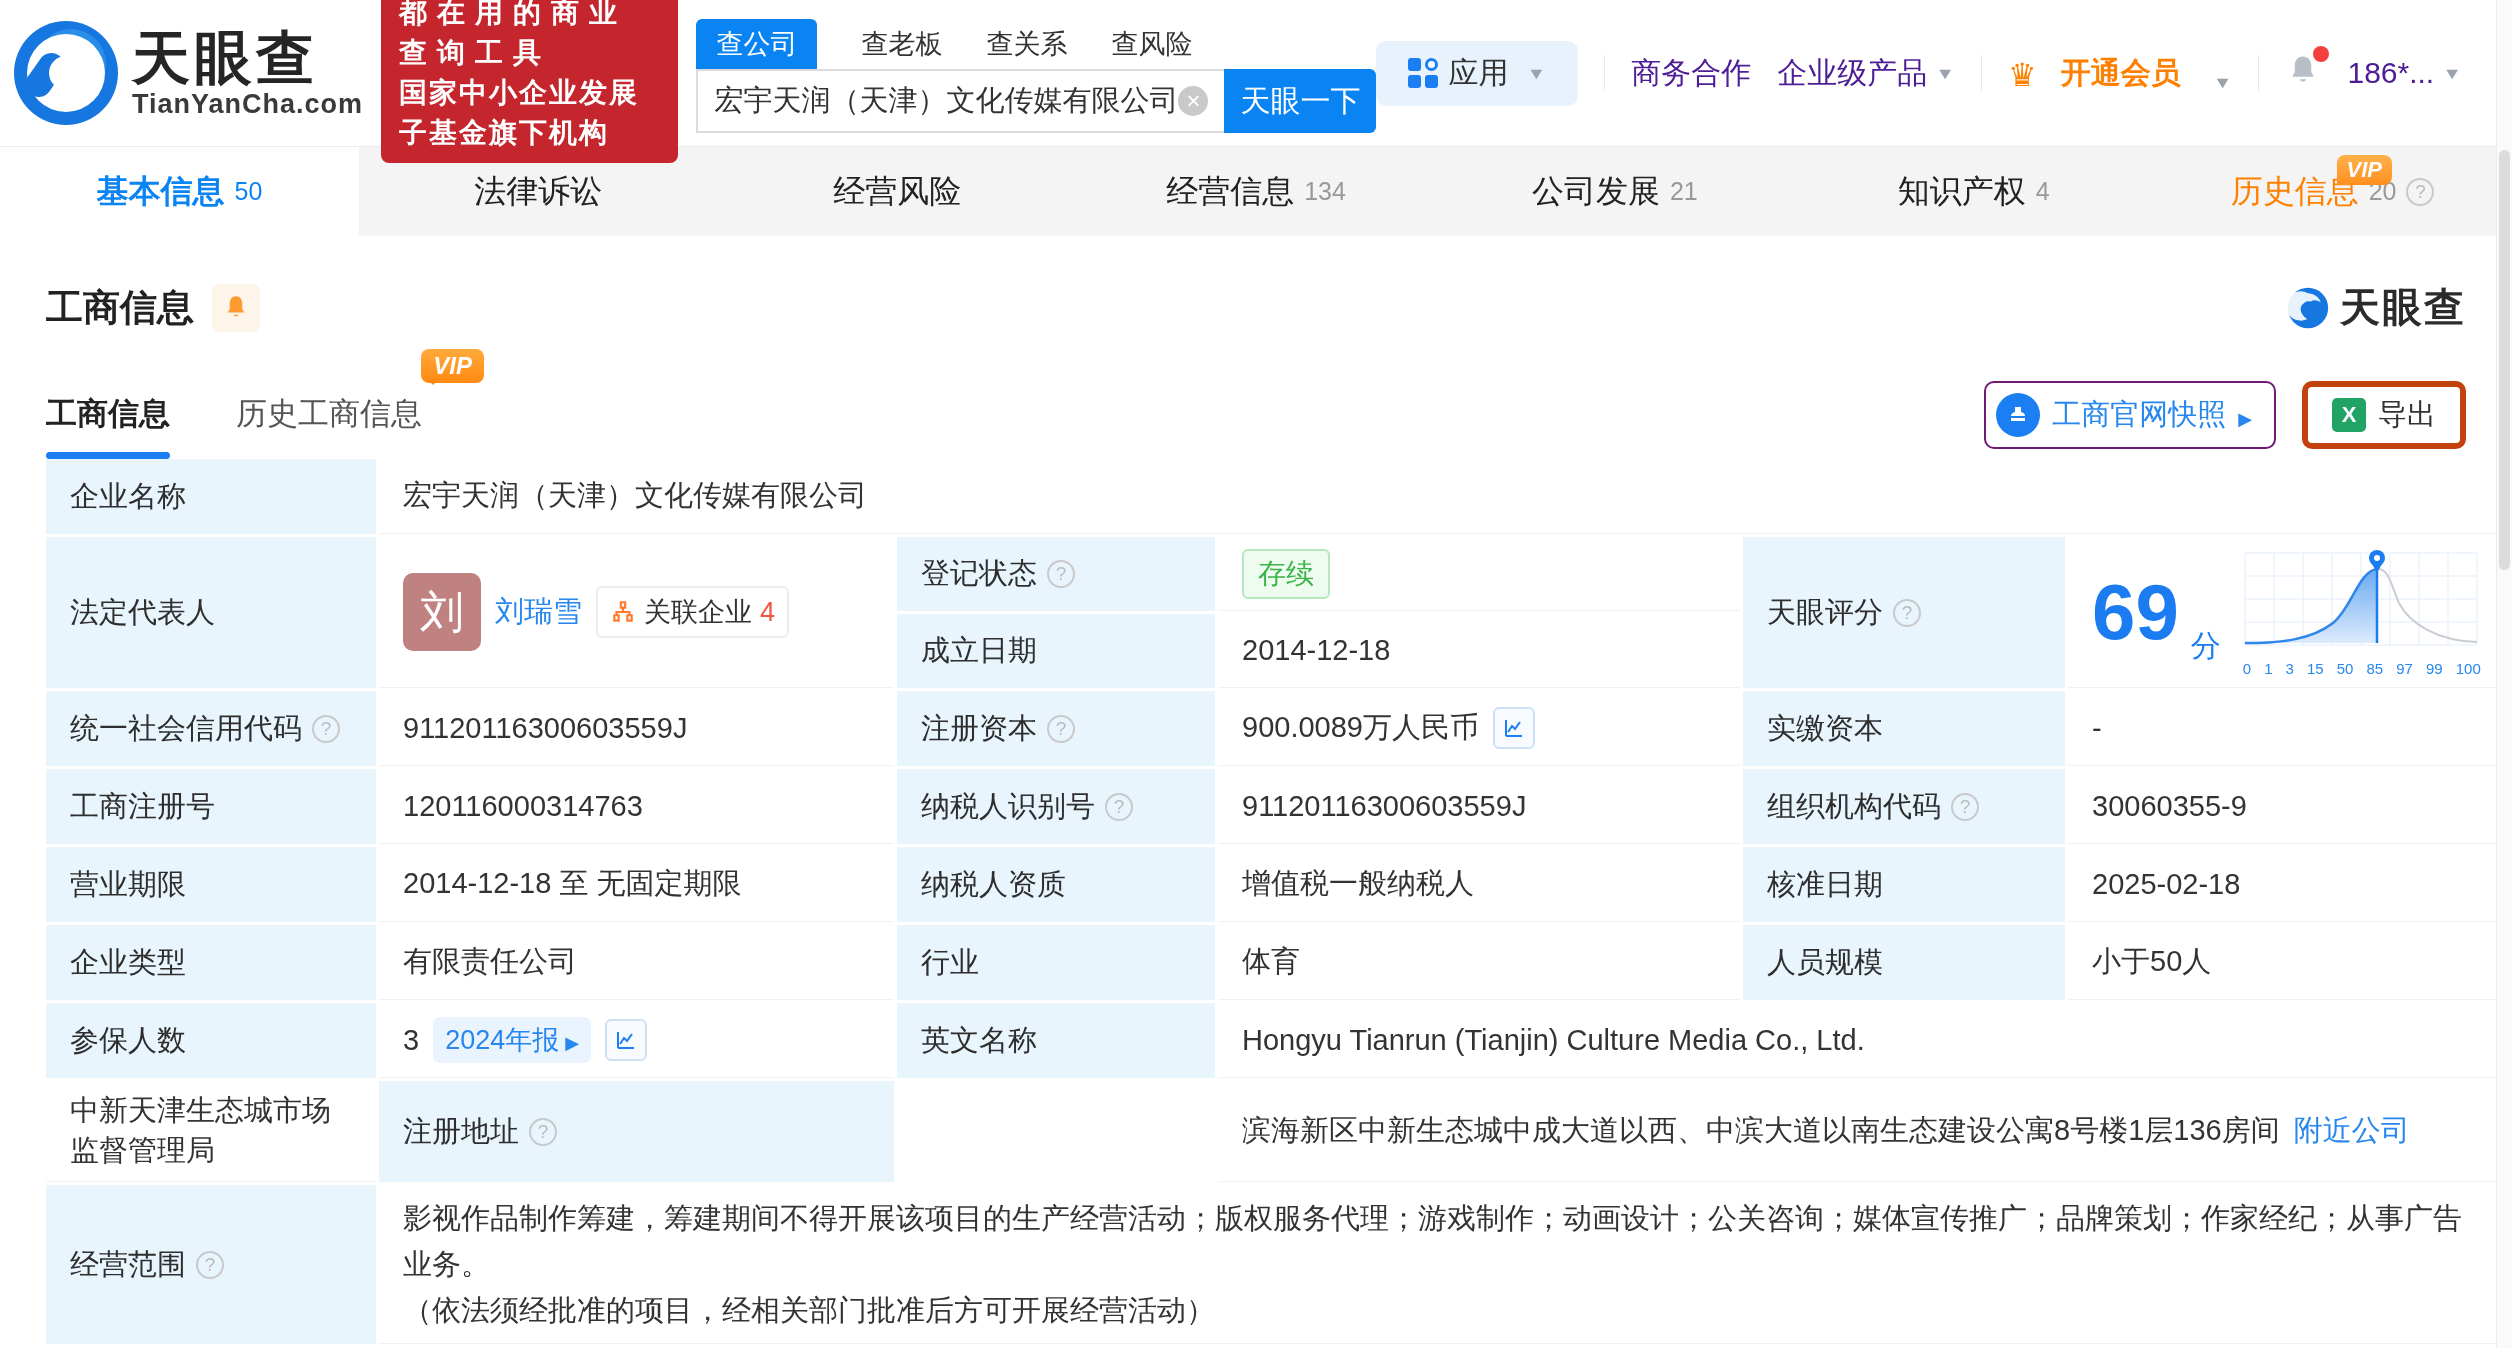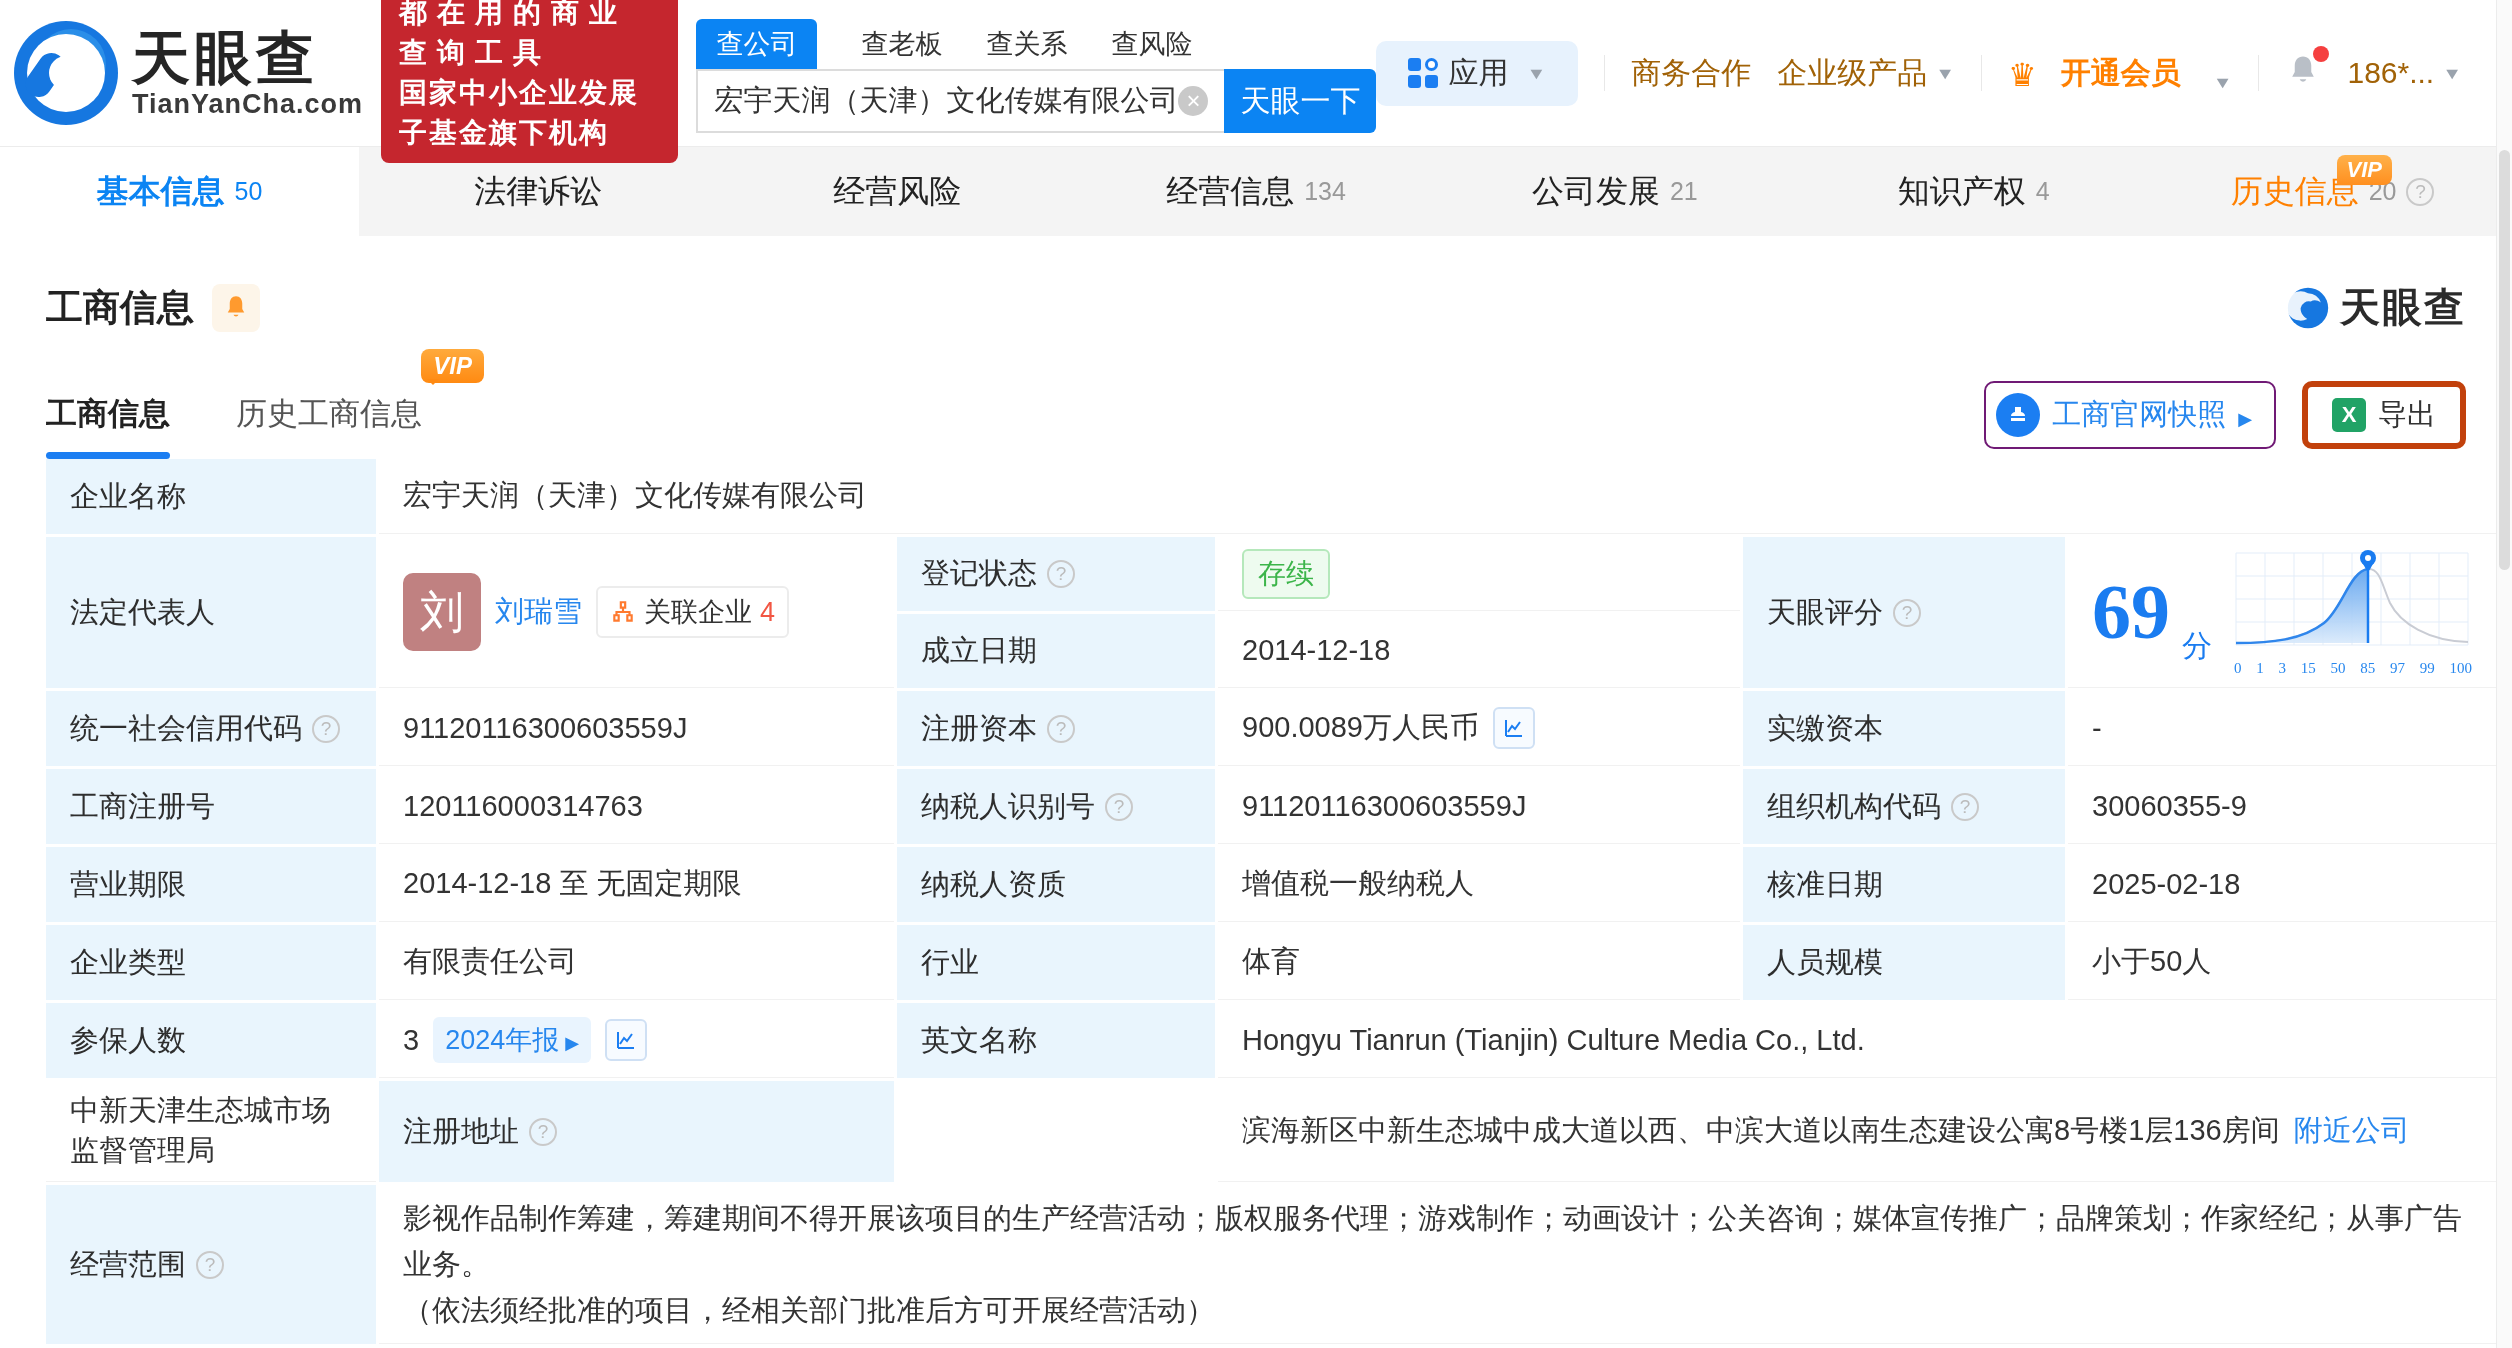--- a/index.html
+++ b/index.html
@@ -32,21 +32,21 @@
   .search-btn { width:152px; background:#0b84f3; color:#fff; font-size:30px; display:flex; align-items:center; justify-content:center; border:none; border-radius:0 6px 6px 0; cursor:pointer; }
 
   .top-nav { margin-left:auto; display:flex; align-items:center; gap:26px; font-size:30px; white-space:nowrap; }
   .caret { display:inline-block; margin-left:8px; color:#9aa3ad; font-size:20px; transform:scaleY(.8); }
   .caret::before { content:"▼"; }
   .apps-chip { display:flex; align-items:center; gap:10px; background:#e7f2fd; border-radius:10px; padding:12px 32px; cursor:pointer; }
   .grid-icon { width:30px; height:30px; display:grid; grid-template-columns:13px 13px; grid-template-rows:13px 13px; gap:4px; }
   .grid-icon i { background:#1b7ef2; border-radius:3px; }
   .grid-icon i.o { background:#fff; border:3px solid #1b7ef2; border-radius:50%; }
   .vdiv { width:1px; height:36px; background:#e8e8e8; }
-  .nav-item { cursor:pointer; color:#a16207; display:flex; align-items:center; }
+  .nav-item { cursor:pointer; color:#4c1d95; display:flex; align-items:center; }
   .nav-vip { color:#ff8000; font-weight:bold; display:flex; align-items:flex-end; gap:24px; cursor:pointer; }
   .crown-icon { font-size:32px; color:#ff8000; }
   .crown-icon::before { content:"♛"; }
   .bell-wrap { position:relative; cursor:pointer; }
   .red-dot { position:absolute; top:-6px; right:-8px; width:16px; height:16px; border-radius:50%; background:#f53f3f; }
 
   
   .main-tabs { height:90px; background:#f4f4f4; border-top:1px solid #ececec; display:flex; }
   .main-tab { flex:1; display:flex; align-items:center; justify-content:center; font-size:32px; color:#222; cursor:pointer; position:relative; gap:10px; }
   .main-tab.active { background:#fff; color:#0b84f3; font-weight:bold; }
@@ -92,21 +92,21 @@
   .span-right { grid-column:4 / 7; }
   .span2r { grid-row:span 2; }
   .link { color:#2787ee; cursor:pointer; }
   .avatar { width:78px; height:78px; border-radius:10px; background:#c08181; color:#fff; font-size:44px; display:flex; align-items:center; justify-content:center; flex:none; }
   .related-badge { display:flex; align-items:center; gap:8px; border:2px solid #ececec; border-radius:6px; padding:6px 12px; font-size:27px; color:#333; cursor:pointer; }
   .related-badge .num { color:#f25643; }
   .status-badge { background:#eefbef; border:2px solid #b5e8bb; color:#3cb54a; border-radius:6px; padding:4px 14px; font-size:28px; }
   .trend-btn { width:42px; height:42px; border:2px solid #cfe0f4; border-radius:6px; background:#f7fbff; display:flex; align-items:center; justify-content:center; cursor:pointer; flex:none; }
   .report-badge { background:#e9f4fe; color:#2787ee; border-radius:6px; padding:5px 12px; font-size:27px; display:flex; align-items:center; gap:6px; cursor:pointer; }
   .scope-text { line-height:46px; }
-  .score-val { display:flex; align-items:center; gap:20px; width:100%; justify-content:space-between;font-family:Liberation Serif, serif; }
+  .score-val { display:flex; align-items:center; gap:20px; width:100%; justify-content:space-between; }
   .score-num { font-size:78px; font-weight:bold; color:#1a7cf0; line-height:1; }
   .score-unit { font-size:30px; color:#1a7cf0; margin-left:-8px; align-self:flex-end; padding-bottom:10px; }
   .score-chart { margin-left:auto; width:242px; }
   .axis-row { display:flex; justify-content:space-between; font-size:15px; color:#2787ee; margin-top:2px; padding:0 2px; }
 
   
   .scrollbar { position:absolute; top:0; right:0; width:16px; height:1348px; background:#fafafa; border-left:1px solid #ececec; }
   .scroll-thumb { position:absolute; top:150px; left:2px; width:11px; height:420px; border-radius:6px; background:#dcdcdc; }
 </style>
 </head>

